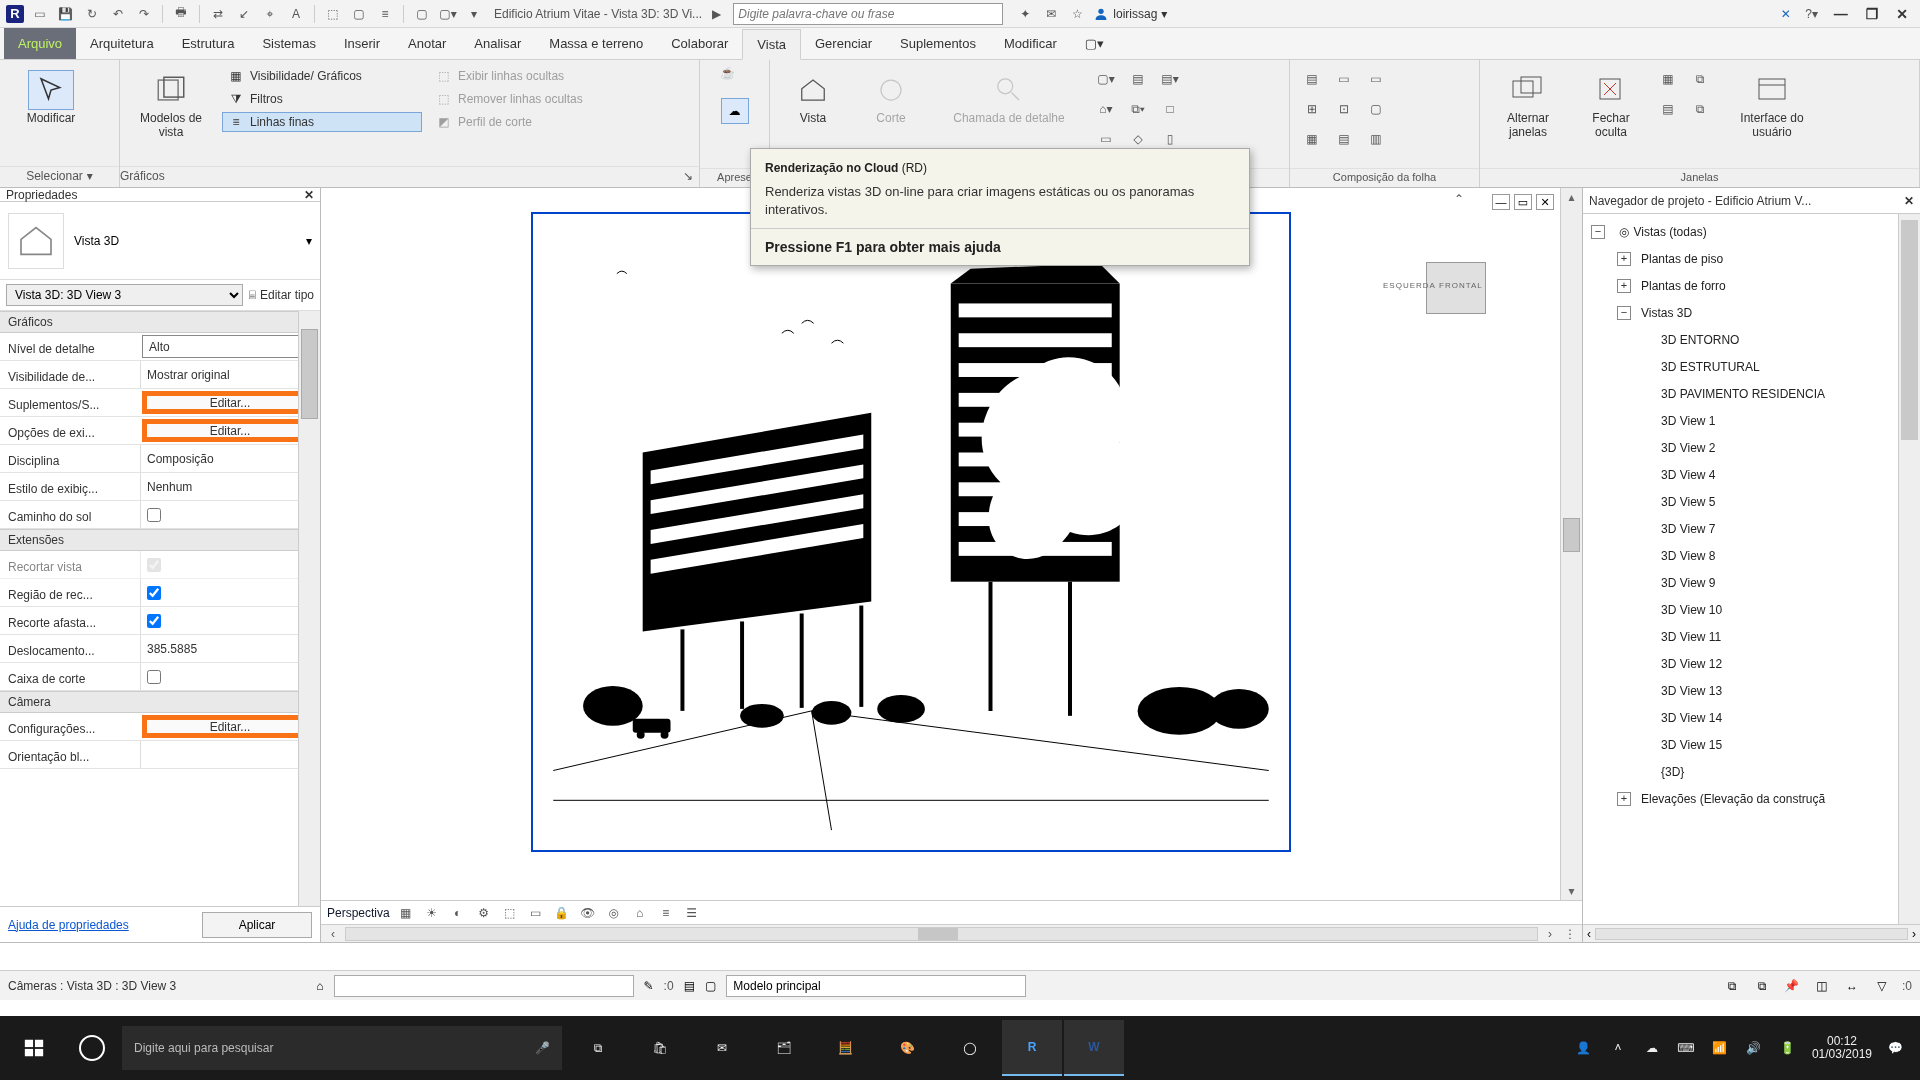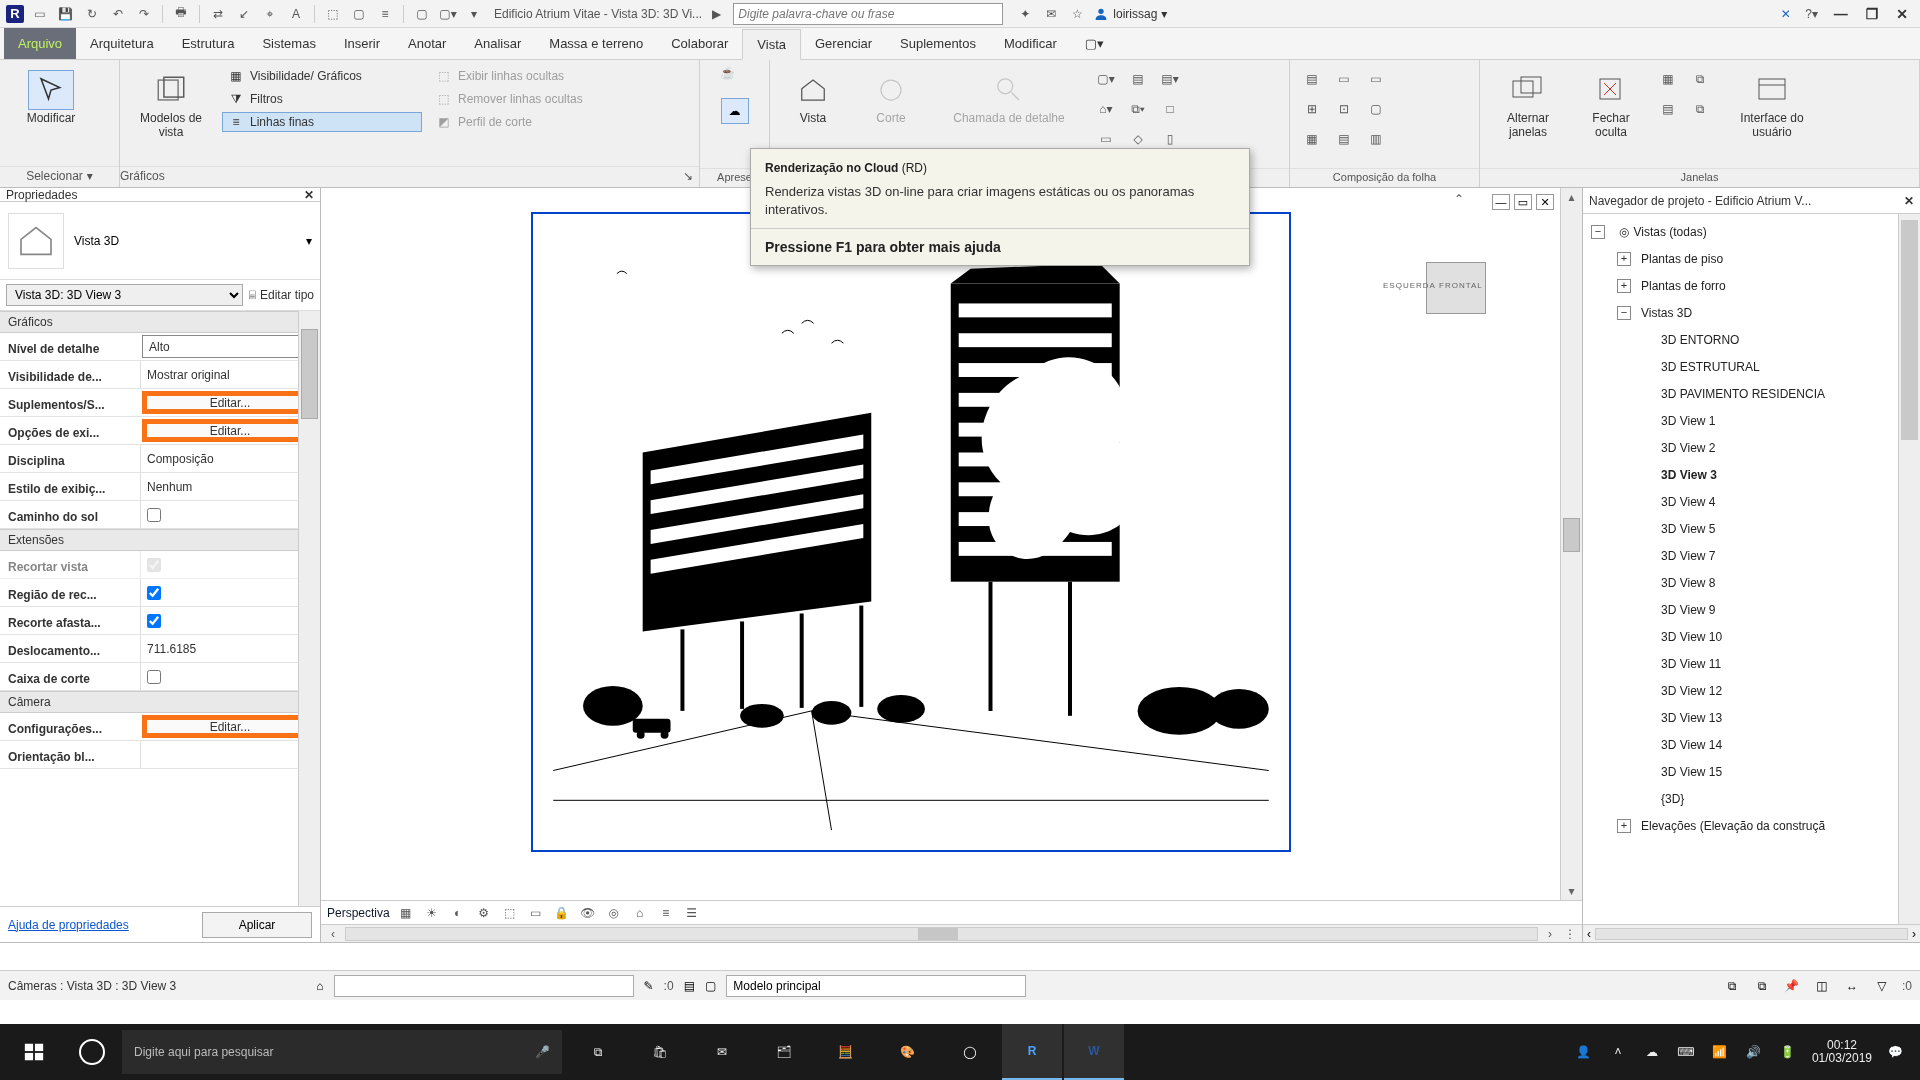--- a/index.html
+++ b/index.html
@@ -61,21 +61,21 @@
 .props .family .icon3d { width: 56px; height: 56px; border: 1px solid #ddd; display: flex; align-items: center; justify-content: center; }
 .props .row-sel { display: flex; align-items: center; gap: 6px; padding: 4px 6px; border-bottom: 1px solid #ddd; }
 .props .row-sel select { flex: 1; height: 22px; border: 1px solid #aaa; padding: 0 4px; }
 .props .row-sel .editlink { display: flex; align-items: center; gap: 4px; cursor: pointer; color: #333; }
 .props .scroll { flex: 1; overflow: hidden; position: relative; }
 .props .scroll .sbar { position: absolute; right: 0; top: 0; bottom: 0; width: 22px; background: #eee; border-left: 1px solid #ccc; }
 .props .scroll .sbar .thumb { position: absolute; left: 2px; right: 2px; top: 18px; height: 90px; background: #c9c9c9; border: 1px solid #aaa; }
 .grp { background: #e9e9e9; padding: 3px 8px; font-size: 12px; color: #333; display: flex; justify-content: space-between; align-items: center; border-top: 1px solid #ccc; border-bottom: 1px solid #ccc; }
 .grp .caret { font-size: 10px; color: #777; }
 .prow { display: flex; border-bottom: 1px solid #e3e3e3; height: 28px; align-items: stretch; }
-.prow .k { width: 140px; padding: 16px 8px; display: flex; align-items: center; color: #333; overflow: hidden; text-overflow: ellipsis; white-space: nowrap; font-weight: bold; }
+.prow .k { width: 140px; padding: 16px 8px; display: flex; align-items: center; color: #333; overflow: hidden; text-overflow: ellipsis; white-space: nowrap; }
 .prow .v { flex: 1; border-left: 1px solid #ddd; display: flex; align-items: center; padding: 0 6px; color: #333; }
 .prow .v.input { border: 1px solid #888; margin: 2px; background: #fff; }
 .prow .v.btn { justify-content: center; background: #fafafa; border: 5px solid #f97316; margin: 2px; cursor: pointer; }
 .prow .v input[type=checkbox]{ width: 14px; height: 14px; }
 .props .footer { height: 36px; border-top: 1px solid #ccc; display: flex; align-items: center; justify-content: space-between; padding: 0 8px; }
 .props .footer a { color: #0b57d0; text-decoration: underline; cursor: pointer; }
 .props .footer .apply { width: 110px; height: 26px; border: 1px solid #aaa; background: #f3f3f3; cursor: pointer; display: flex; align-items: center; justify-content: center; }
 
 
 .canvas-wrap { flex: 1; display: flex; flex-direction: column; background: #fff; }
@@ -122,21 +122,21 @@
 .status .wset { width: 300px; height: 22px; border: 1px solid #aaa; background: #fff; }
 .status .zero { color: #555; }
 .status .model { width: 300px; height: 22px; border: 1px solid #aaa; background: #fff; padding: 0 6px; display: flex; align-items: center; }
 .status .right-icons { display: flex; gap: 10px; align-items: center; margin-left: auto; }
 .status .ri { width: 20px; height: 20px; display: flex; align-items: center; justify-content: center; cursor: pointer; }
 
 
 .blank { position: absolute; left: 0; right: 0; top: 942px; height: 28px; background: #fff; border-top: 1px solid #bbb; }
 
 
-.taskbar { position: absolute; left: 0; right: 0; bottom: 0; height: 56px; background: #1a1a1a; display: flex; align-items: center; color: #eee; padding: 0 6px; gap: 2px; }
+.taskbar { position: absolute; left: 0; right: 0; bottom: 0; height: 64px; background: #1a1a1a; display: flex; align-items: center; color: #eee; padding: 0 6px; gap: 2px; }
 .taskbar .start { width: 56px; height: 56px; display: flex; align-items: center; justify-content: center; cursor: pointer; }
 .taskbar .start svg { width: 22px; height: 22px; fill: #fff; }
 .taskbar .cortana { width: 56px; height: 56px; display: flex; align-items: center; justify-content: center; }
 .taskbar .cortana .ring { width: 26px; height: 26px; border: 2px solid #fff; border-radius: 50%; }
 .taskbar .search { flex: 0 0 440px; height: 44px; background: #2b2b2b; display: flex; align-items: center; padding: 0 12px; color: #bbb; font-size: 18px; gap: 12px; }
 .taskbar .tb-icons { display: flex; align-items: center; gap: 2px; margin-left: 4px; }
 .taskbar .tb-icons .ti { width: 60px; height: 56px; display: flex; align-items: center; justify-content: center; cursor: pointer; }
 .taskbar .tb-icons .ti.active { border-bottom: 2px solid #76b9ed; background: #303030; }
 .taskbar .sys { margin-left: auto; display: flex; align-items: center; gap: 14px; padding-right: 8px; }
 .taskbar .clock { text-align: center; font-size: 13px; line-height: 1.1; }
@@ -466,21 +466,21 @@
           </div>
         </div>
       <div class="prow">
           <div class="k">Recorte afasta...</div>
           <div class="v">
             <input type="checkbox" checked="" style="">
           </div>
         </div>
       <div class="prow">
           <div class="k">Deslocamento...</div>
-          <div class="v">711.6185</div>
+          <div class="v">385.5885</div>
         </div>
       <div class="prow">
           <div class="k">Caixa de corte</div>
           <div class="v">
             <input type="checkbox" style="">
           </div>
         </div>
       <div class="grp">
           <span>Câmera</span>
           <span class="caret">⌃</span>
@@ -659,24 +659,20 @@
             <span>3D PAVIMENTO RESIDENCIA</span>
           </div>
           <div class="node">
             <span class="spacer3"></span>
             <span>3D View 1</span>
           </div>
           <div class="node">
             <span class="spacer3"></span>
             <span>3D View 2</span>
           </div>
-          <div class="node bold">
-            <span class="spacer3"></span>
-            <span>3D View 3</span>
-          </div>
           <div class="node">
             <span class="spacer3"></span>
             <span>3D View 4</span>
           </div>
           <div class="node">
             <span class="spacer3"></span>
             <span>3D View 5</span>
           </div>
           <div class="node">
             <span class="spacer3"></span>

